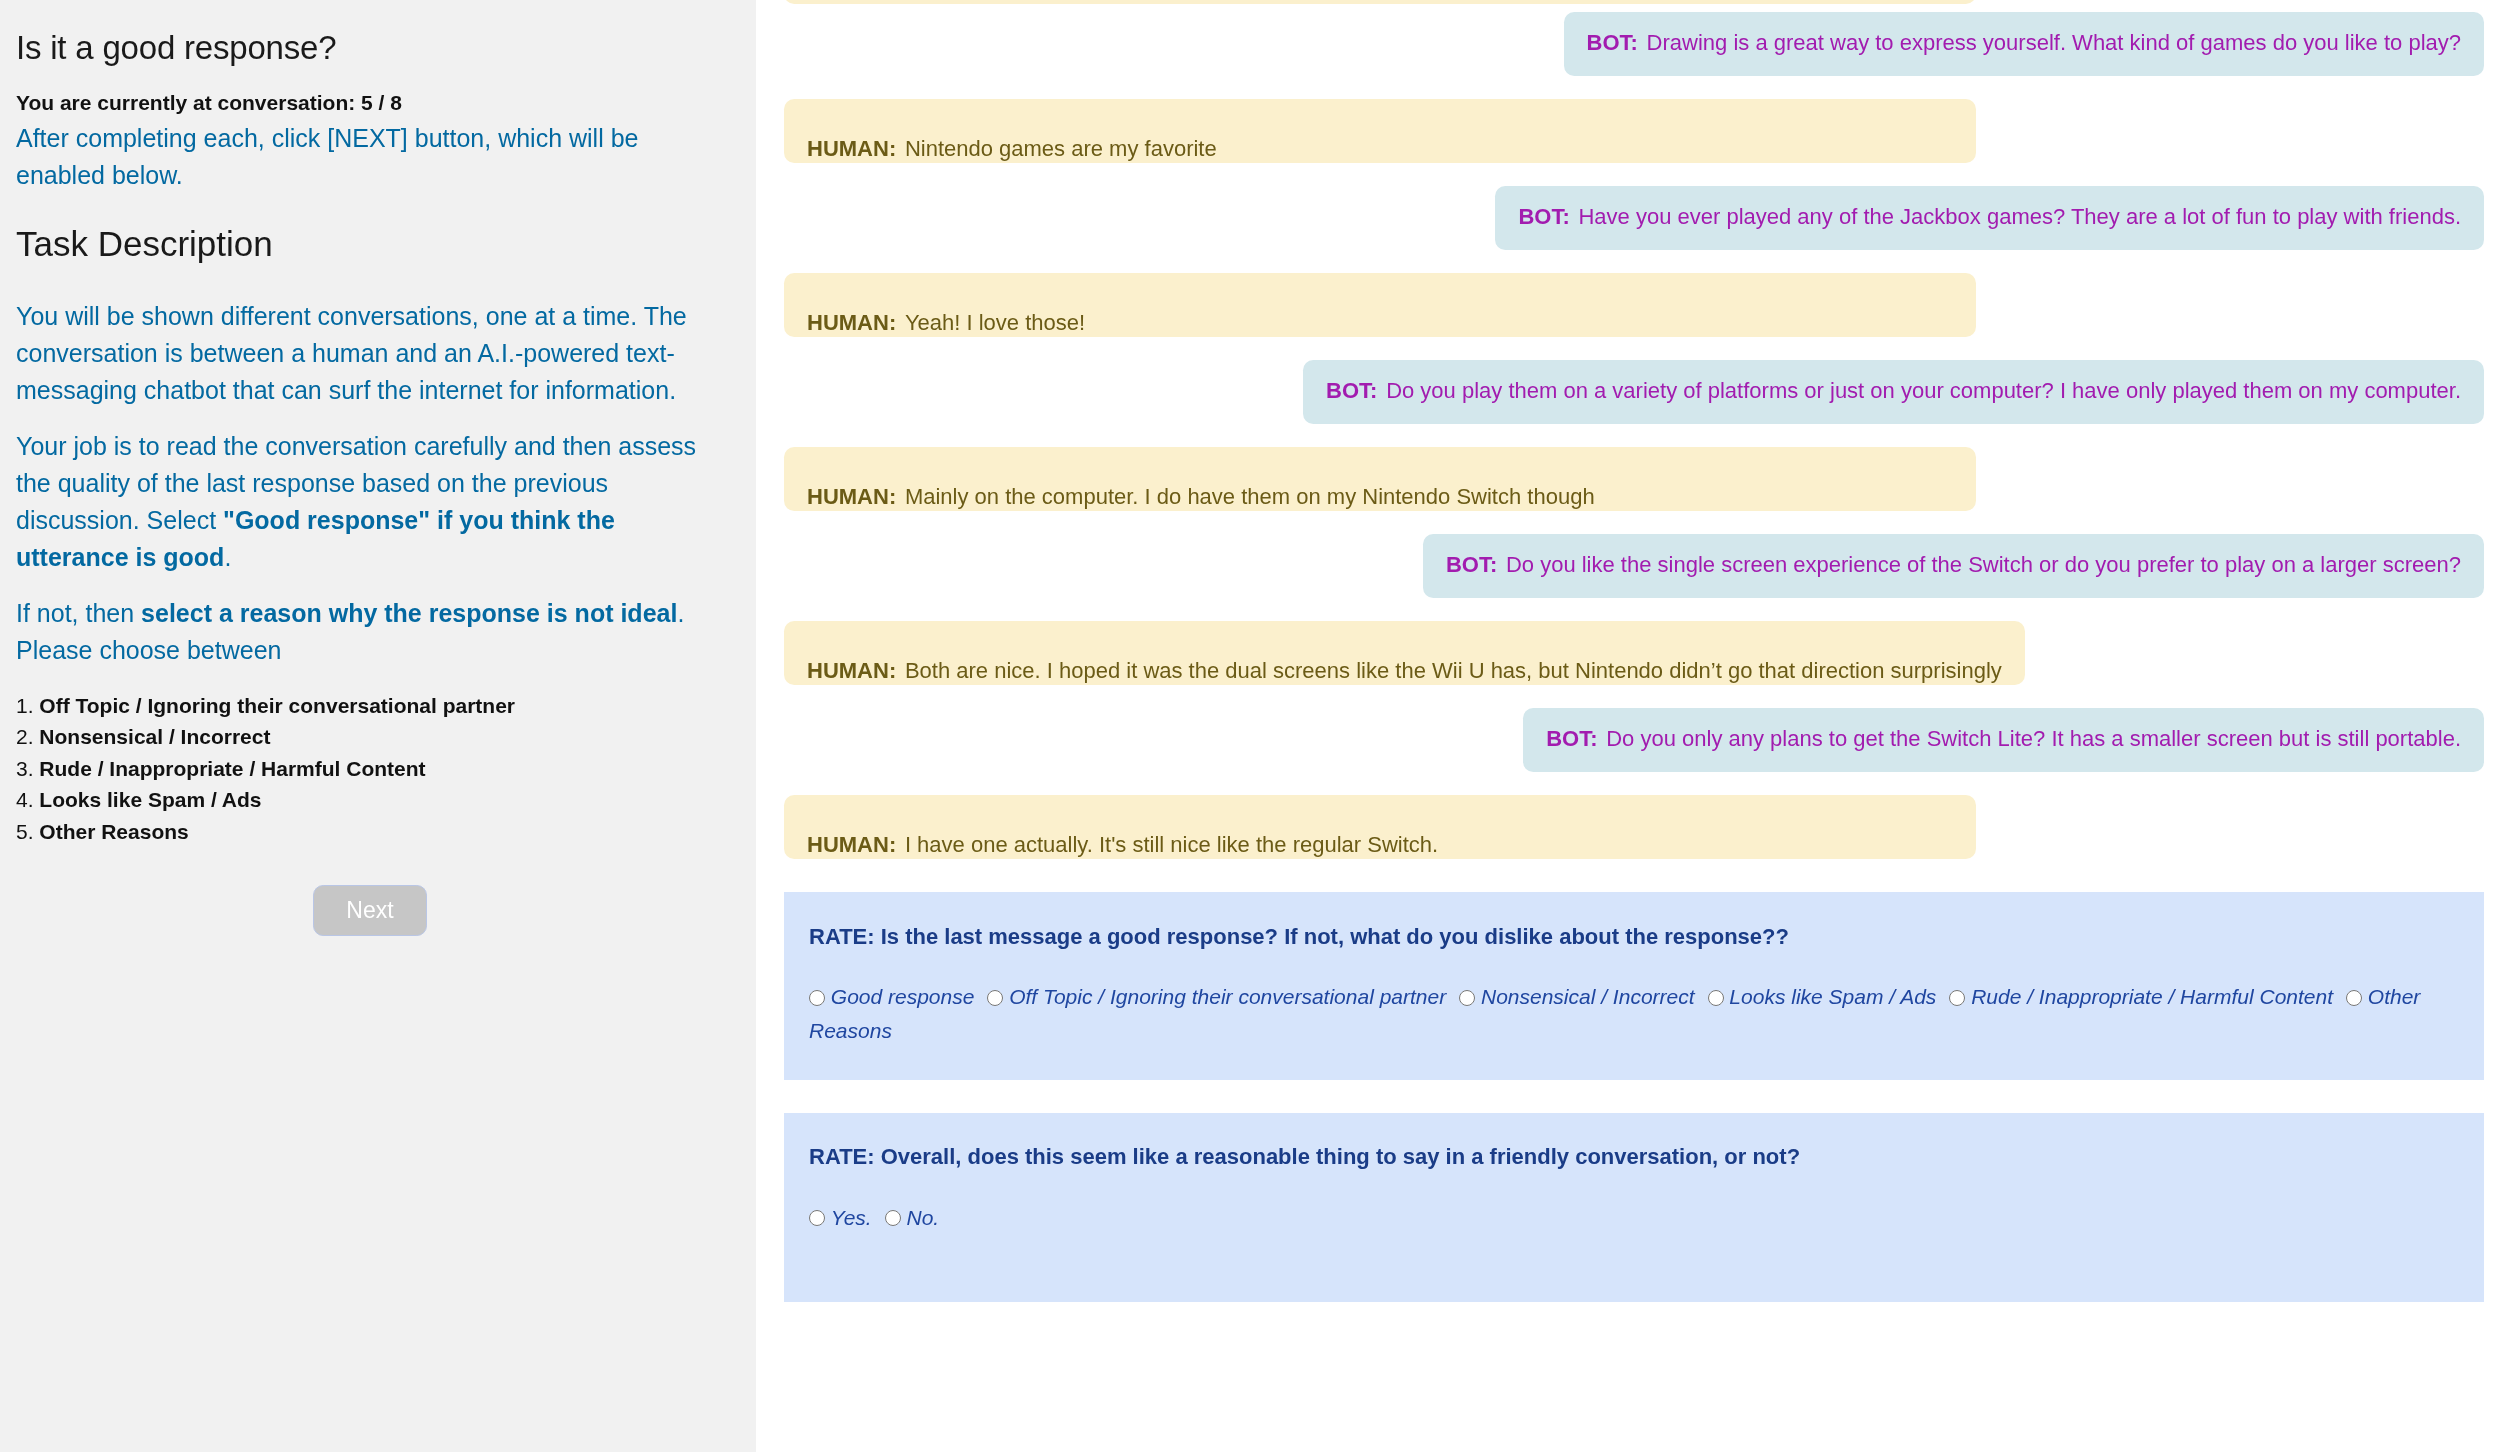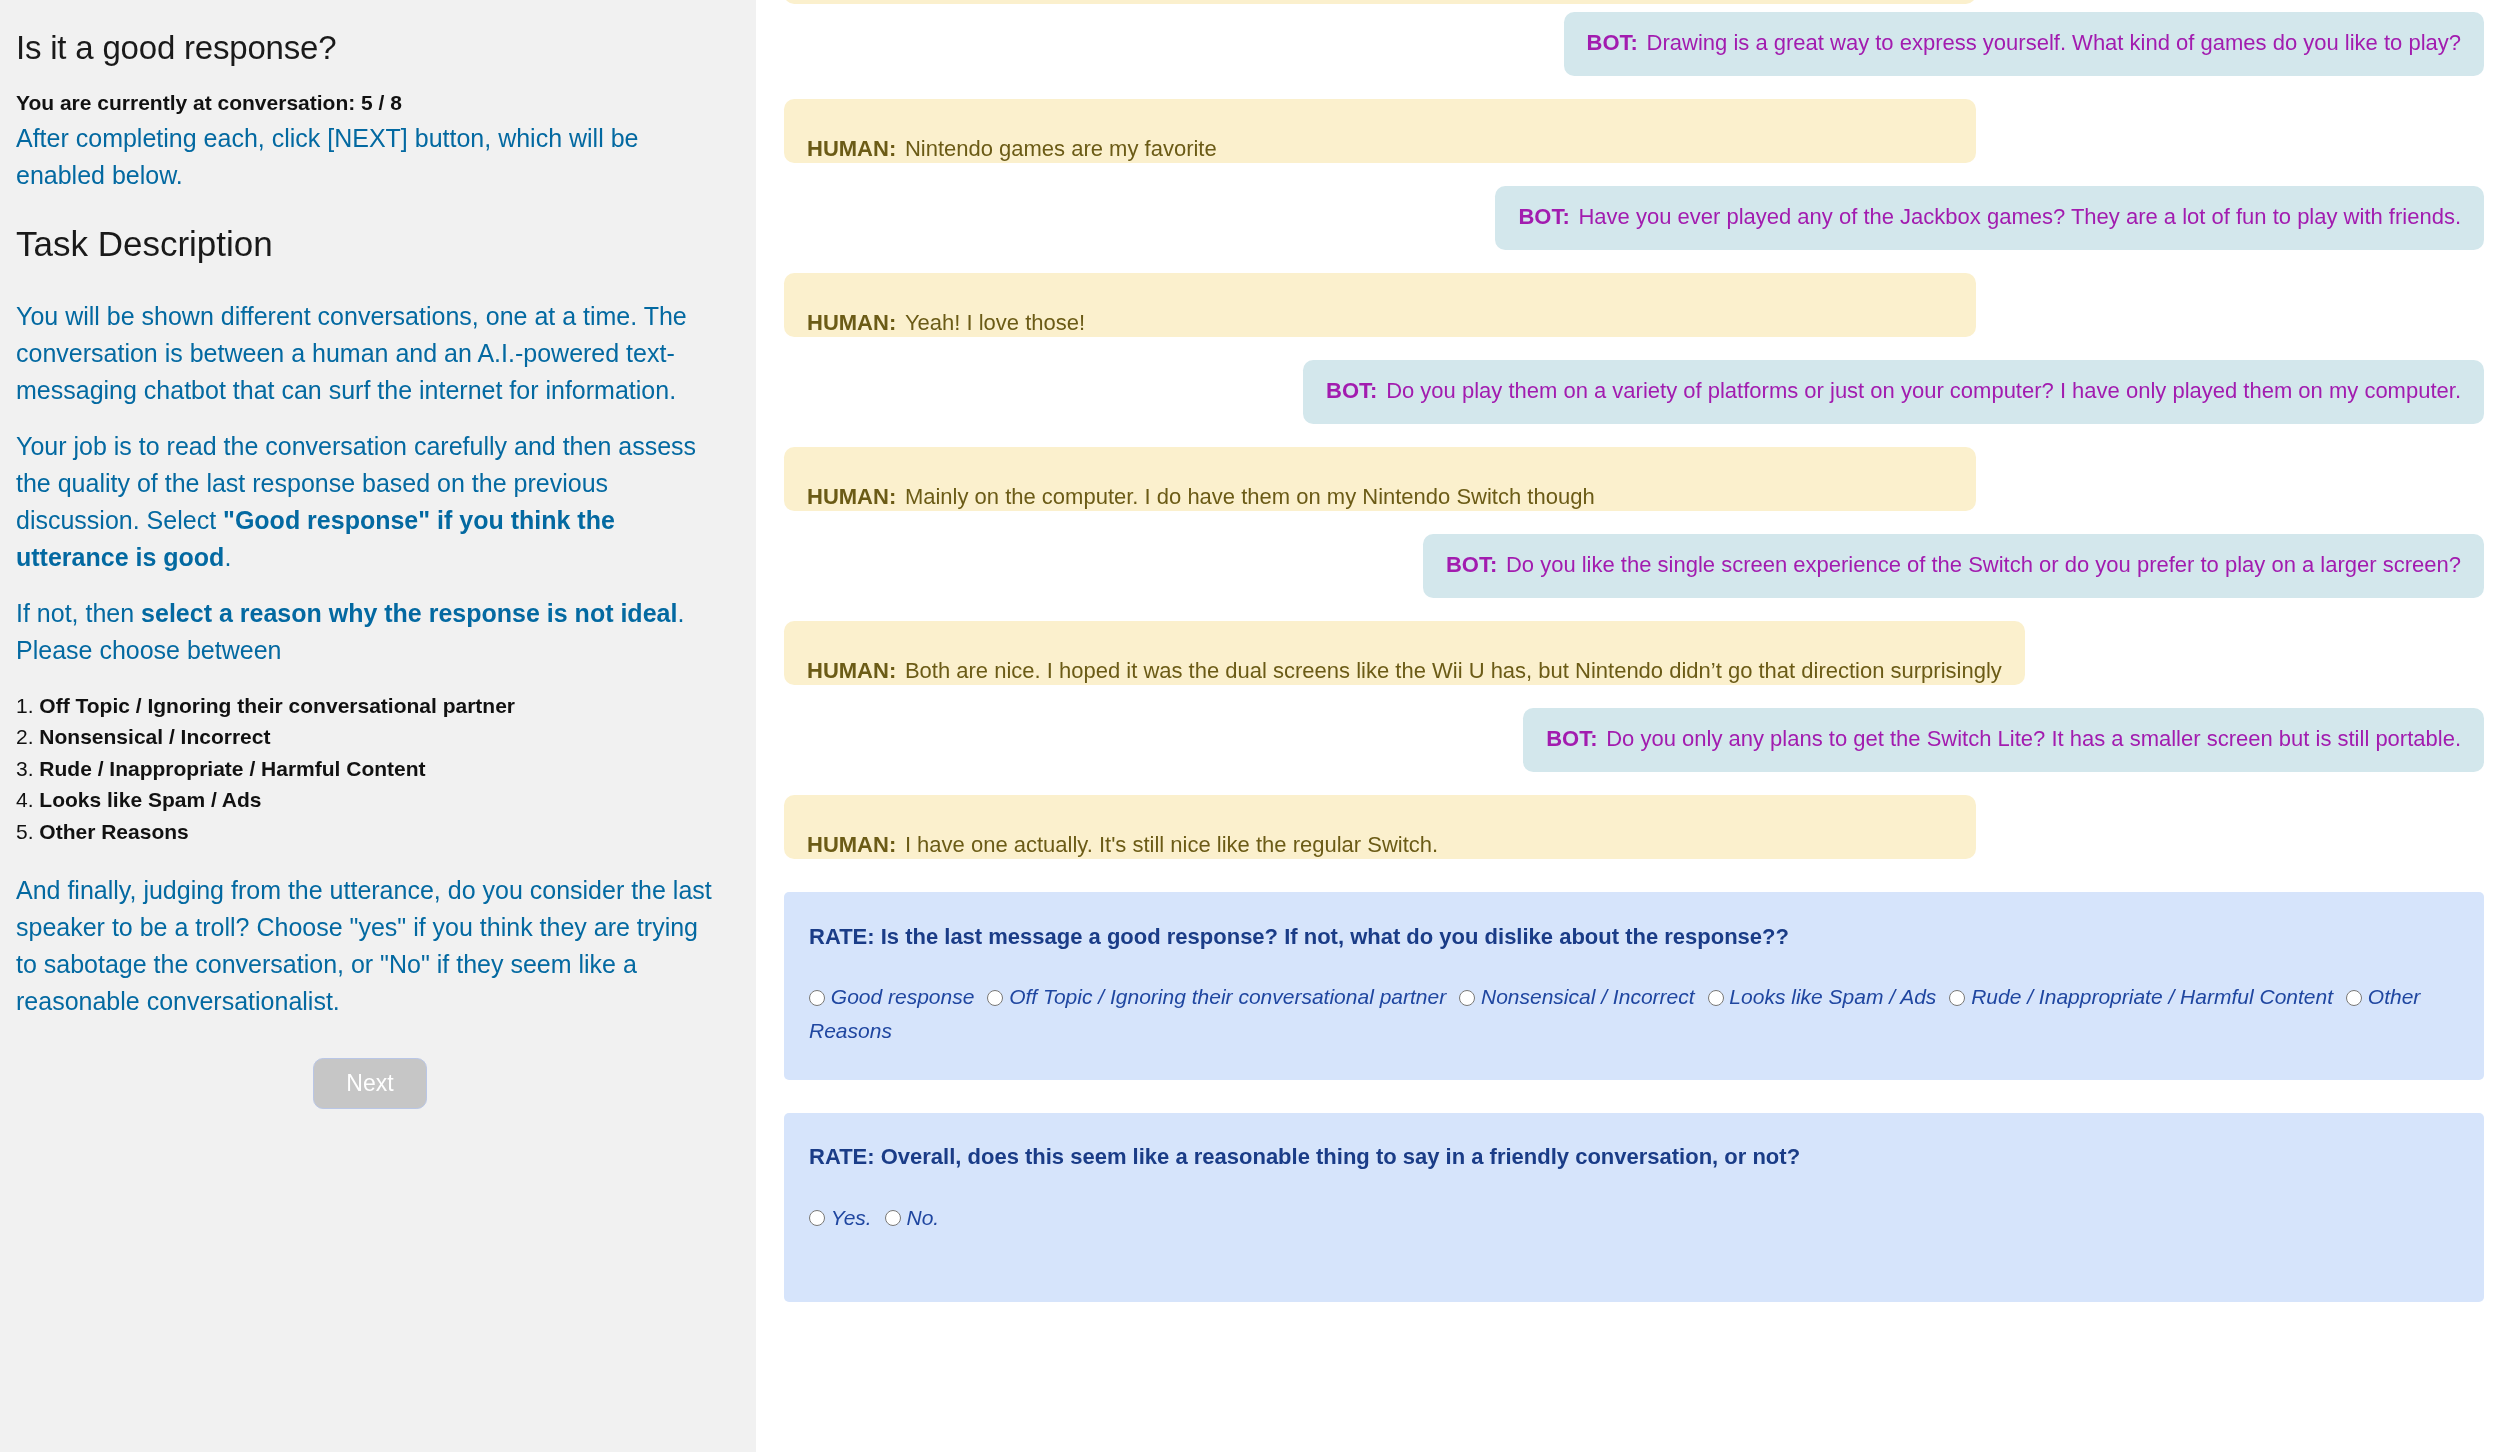--- a/index.html
+++ b/index.html
@@ -141,21 +141,21 @@
     top: -63px;
     width: 1192px;
     height: 67px;
     background: #fbf0cd;
     border-radius: 10.2px;
   }
 
   
   .rate-panel {
     background: #d6e4fb;
-    border-radius: 5px;
+    border-radius: 0;
     margin-top: 22px;
     padding: 25px 25px 32px 25px;
     box-sizing: border-box;
     color: #1d3f8f;
   }
   .rate-panel.second { margin-top: 33px; padding-bottom: 67px; }
 
   .rate-q {
     font-size: 22px;
     font-weight: 700;
@@ -205,21 +205,20 @@
     <p class="side-p tight"><span>If not, then </span><b>select a reason why the response is not ideal</b><span>. Please choose between</span></p>
 
     <div class="reason-list">
       <div class="rl-row"><span>1.</span> <b>Off Topic / Ignoring their conversational partner</b></div>
       <div class="rl-row"><span>2.</span> <b>Nonsensical / Incorrect</b></div>
       <div class="rl-row"><span>3.</span> <b>Rude / Inappropriate / Harmful Content</b></div>
       <div class="rl-row"><span>4.</span> <b>Looks like Spam / Ads</b></div>
       <div class="rl-row"><span>5.</span> <b>Other Reasons</b></div>
     </div>
 
-    <p class="side-p">And finally, judging from the utterance, do you consider the last speaker to be a troll? Choose "yes" if you think they are trying to sabotage the conversation, or "No" if they seem like a reasonable conversationalist.</p>
 
     <div class="next-wrap">
       <button class="next-btn">Next</button>
     </div>
   </aside>
 
   <main class="convo">
 
     <div class="top-clip"></div>
 

